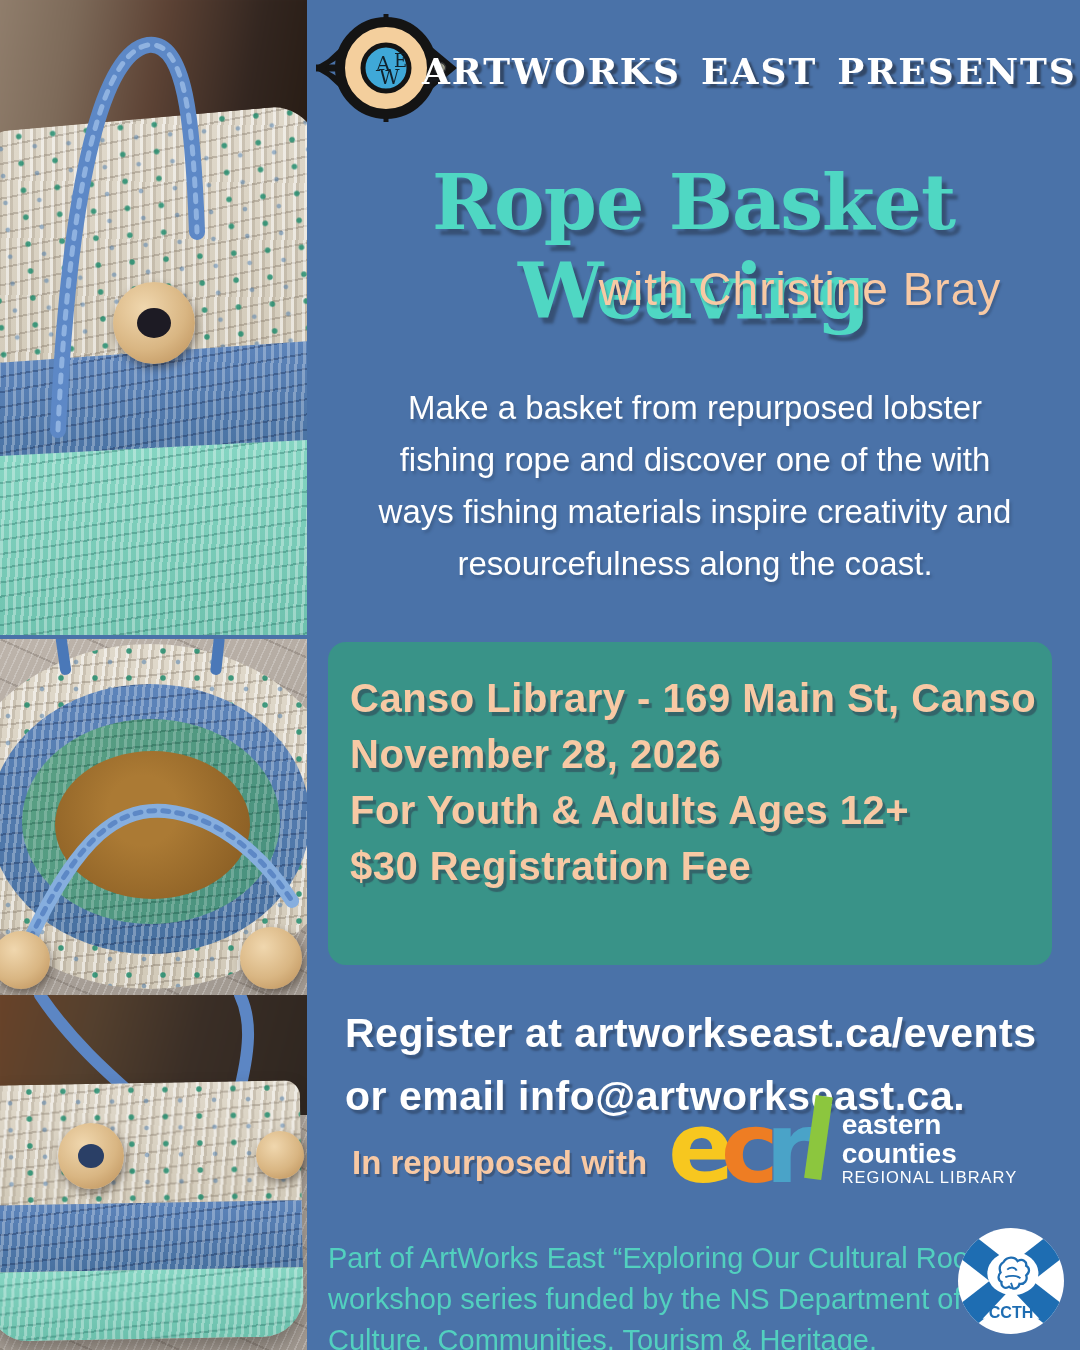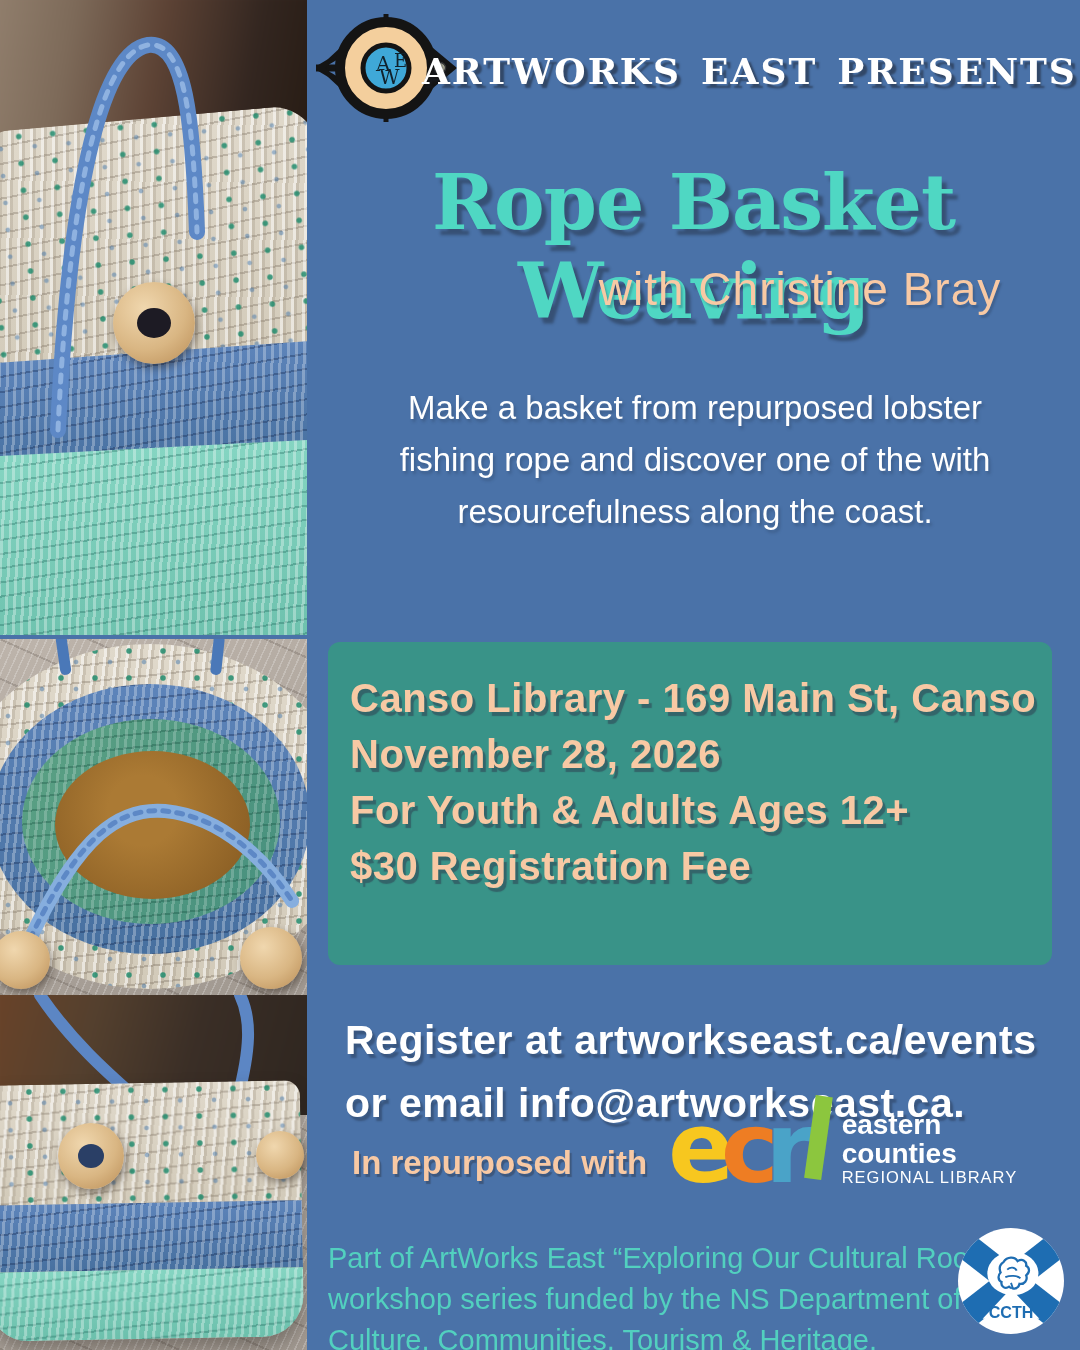--- a/index.html
+++ b/index.html
@@ -91,25 +91,25 @@
     text-shadow:5px 6px 3px rgba(30,40,55,.45);}
   .subtitle{position:absolute;left:460px;top:262px;width:680px;text-align:center;
     font-size:46px;color:#f8c9a4;letter-spacing:1px;
     text-shadow:2px 3px 2px rgba(40,60,90,.3);}
 
   .description{position:absolute;left:330px;top:382px;width:730px;text-align:center;
     font-size:33px;line-height:52px;color:#ffffff;
     text-shadow:2px 3px 3px rgba(40,60,90,.35);}
 
   .detail-box{position:absolute;left:328px;top:642px;width:724px;height:323px;
-    background:#399388;border-radius:12px;padding:28px 10px 0 22px;box-sizing:border-box;}
+    background:#399388;border-radius:18px;padding:28px 10px 0 22px;box-sizing:border-box;}
   .detail-line{font-size:40px;font-weight:700;color:#f8c9a4;line-height:56px;
     letter-spacing:.5px;text-shadow:3px 4px 1px rgba(45,55,75,.5);white-space:nowrap;}
 
-  .register{position:absolute;left:345px;top:1002px;margin-top:7px;}
+  .register{position:absolute;left:345px;top:1002px;}
   .register-line{font-size:41px;font-weight:700;color:#ffffff;line-height:63px;
     letter-spacing:.5px;text-shadow:3px 4px 2px rgba(35,50,75,.45);white-space:nowrap;}
 
   .partner-label{position:absolute;left:352px;top:1144px;font-size:33px;font-weight:700;
     color:#f8c9a4;text-shadow:2px 3px 1px rgba(45,55,75,.45);white-space:nowrap;}
   .ecrl{position:absolute;left:668px;top:1103px;display:flex;align-items:center;}
   .ecrl-letters{font-weight:700;font-size:98px;line-height:90px;letter-spacing:-.14em;
     font-family:"DejaVu Sans","Liberation Sans",sans-serif;}
   .ecrl-letters span{display:inline-block;}
   .ecrl-e{color:#f7c71f;}
@@ -193,20 +193,21 @@
   <div class="brand-row">
     <div class="brand-text">ArtWorks East Presents:</div>
   </div>
 
   <div class="title">Rope Basket Weaving</div>
   <div class="subtitle">with Christine Bray</div>
 
   <div class="description">
     <div>Make a basket from repurposed lobster</div>
     <div>fishing rope and discover one of the with</div>
+    <div>ways fishing materials inspire creativity and</div>
     <div>resourcefulness along the coast.</div>
   </div>
 
   <div class="detail-box">
     <div class="detail-line">Canso Library - 169 Main St, Canso</div>
     <div class="detail-line">November 28, 2026</div>
     <div class="detail-line">For Youth &amp; Adults Ages 12+</div>
     <div class="detail-line">$30 Registration Fee</div>
   </div>
 

